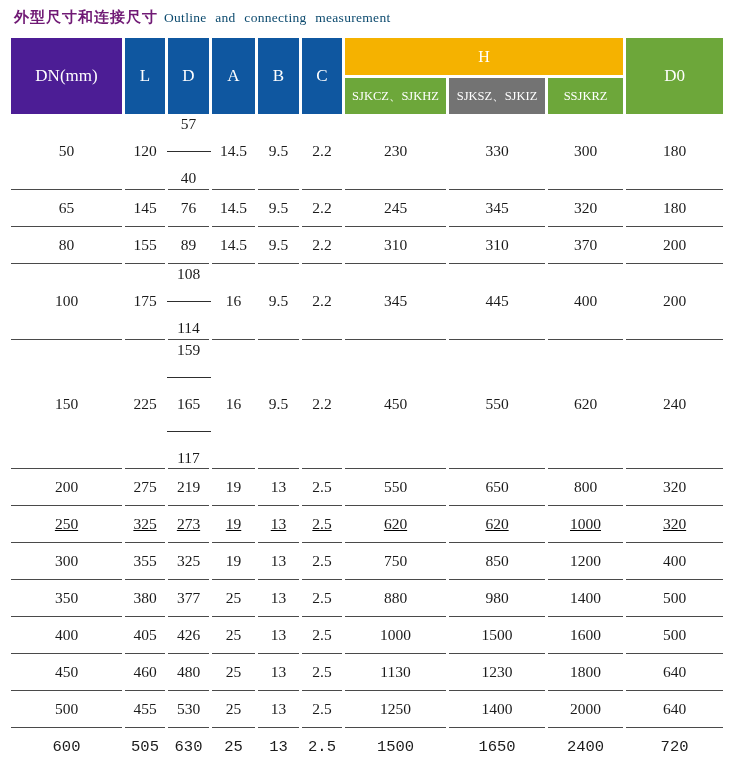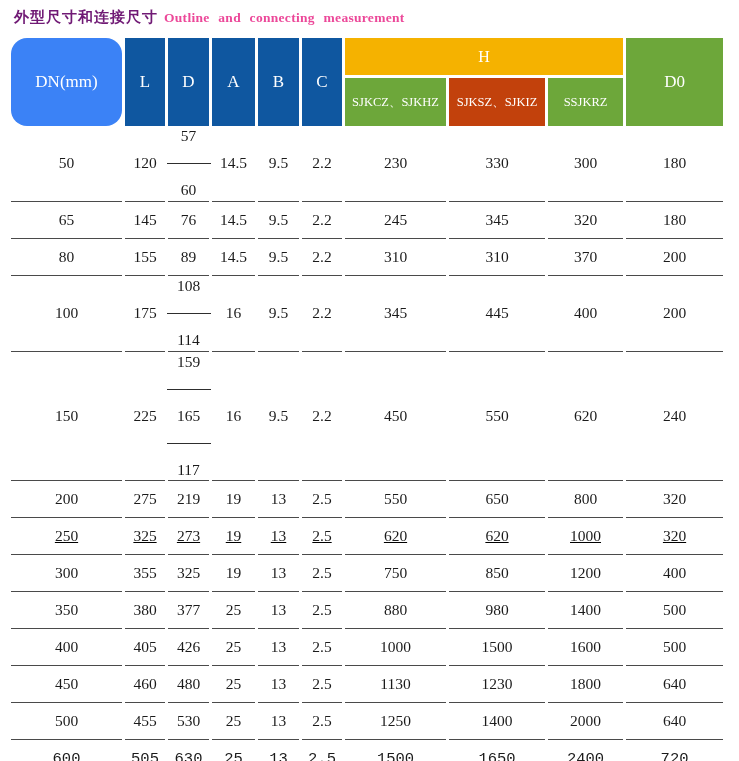--- a/index.html
+++ b/index.html
@@ -40,21 +40,21 @@
   th {
     font-weight: normal;
     color: #ffffff;
     text-align: center;
     vertical-align: middle;
     padding: 0;
     overflow: hidden;
   }
   th.blue   { font-size: 17px; }
   th.orange { font-size: 16px; height: 37px; border-bottom: 3px solid #ffffff; }
-  th.green-sub { font-size: 12.5px; height: 48px; }
+  th.green-sub { font-size: 12.5px; height: 36px; }
   th.green-d0  { font-size: 17px; }
   td {
     text-align: center;
     vertical-align: middle;
     font-size: 15.5px;
     color: #1b1b1b;
     padding: 0;
     border-bottom: 1px solid #4a4a4a;
   }
   tbody tr:last-child td { border-bottom: none; font-family: Liberation Mono, monospace; }
@@ -77,62 +77,62 @@
     border-top: 2px solid #4a4a4a;
     width: 718px;
     margin: 0 0 0 2px;
   }
 </style>
 </head>
 <body>
 
 <div class="page">
   <div class="title">
-    <span class="title-zh" style="color: #701a75;">外型尺寸和连接尺寸</span><span class="title-en" style="color: #ec4899; font-weight: bold;">Outline and connecting measurement</span>
+    <span class="title-zh" style="color: #701a75;">外型尺寸和连接尺寸</span><span class="title-en" style="color: #0c4a6e;">Outline and connecting measurement</span>
   </div>
 
   <table class="dims">
     <colgroup>
       <col style="width:111px">
         <col style="width:40px">
         <col style="width:41px">
       <col style="width:43px">
         <col style="width:41px">
         <col style="width:40px">
       <col style="width:101px">
         <col style="width:96px">
         <col style="width:75px">
       <col style="width:97px">
     </colgroup>
     <thead>
       <tr>
-        <th rowspan="2" class="blue" style="background: #3b82f6; border-radius: 16px;">DN(mm)</th>
+        <th rowspan="2" class="blue" style="background: #4c1d95;">DN(mm)</th>
         <th rowspan="2" class="blue" style="background: rgb(15, 87, 160);">L</th>
         <th rowspan="2" class="blue" style="background: rgb(15, 87, 160);">D</th>
         <th rowspan="2" class="blue" style="background: rgb(15, 87, 160);">A</th>
         <th rowspan="2" class="blue" style="background: rgb(15, 87, 160);">B</th>
         <th rowspan="2" class="blue" style="background: rgb(15, 87, 160);">C</th>
         <th colspan="3" class="orange" style="background: rgb(245, 178, 0);">H</th>
         <th rowspan="2" class="green-d0" style="background: rgb(109, 167, 58);">D0</th>
       </tr>
       <tr>
         <th class="green-sub" style="background: rgb(109, 167, 58);">SJKCZ、SJKHZ</th>
-        <th class="green-sub" style="background: #c2410c;">SJKSZ、SJKIZ</th>
+        <th class="green-sub" style="background: #737373;">SJKSZ、SJKIZ</th>
         <th class="green-sub" style="background: rgb(109, 167, 58);">SSJKRZ</th>
       </tr>
     </thead>
     <tbody id="tbody">
         <tr style="height: 75px;">
           <td>50</td>
           <td>120</td>
           <td>
             <div class="dstack">
               <div>57</div>
               <div class="dbar"></div>
-              <div>60</div>
+              <div>40</div>
             </div>
           </td>
           <td>14.5</td>
           <td>9.5</td>
           <td>2.2</td>
           <td>230</td>
           <td>330</td>
           <td>300</td>
           <td>180</td>
         </tr>

